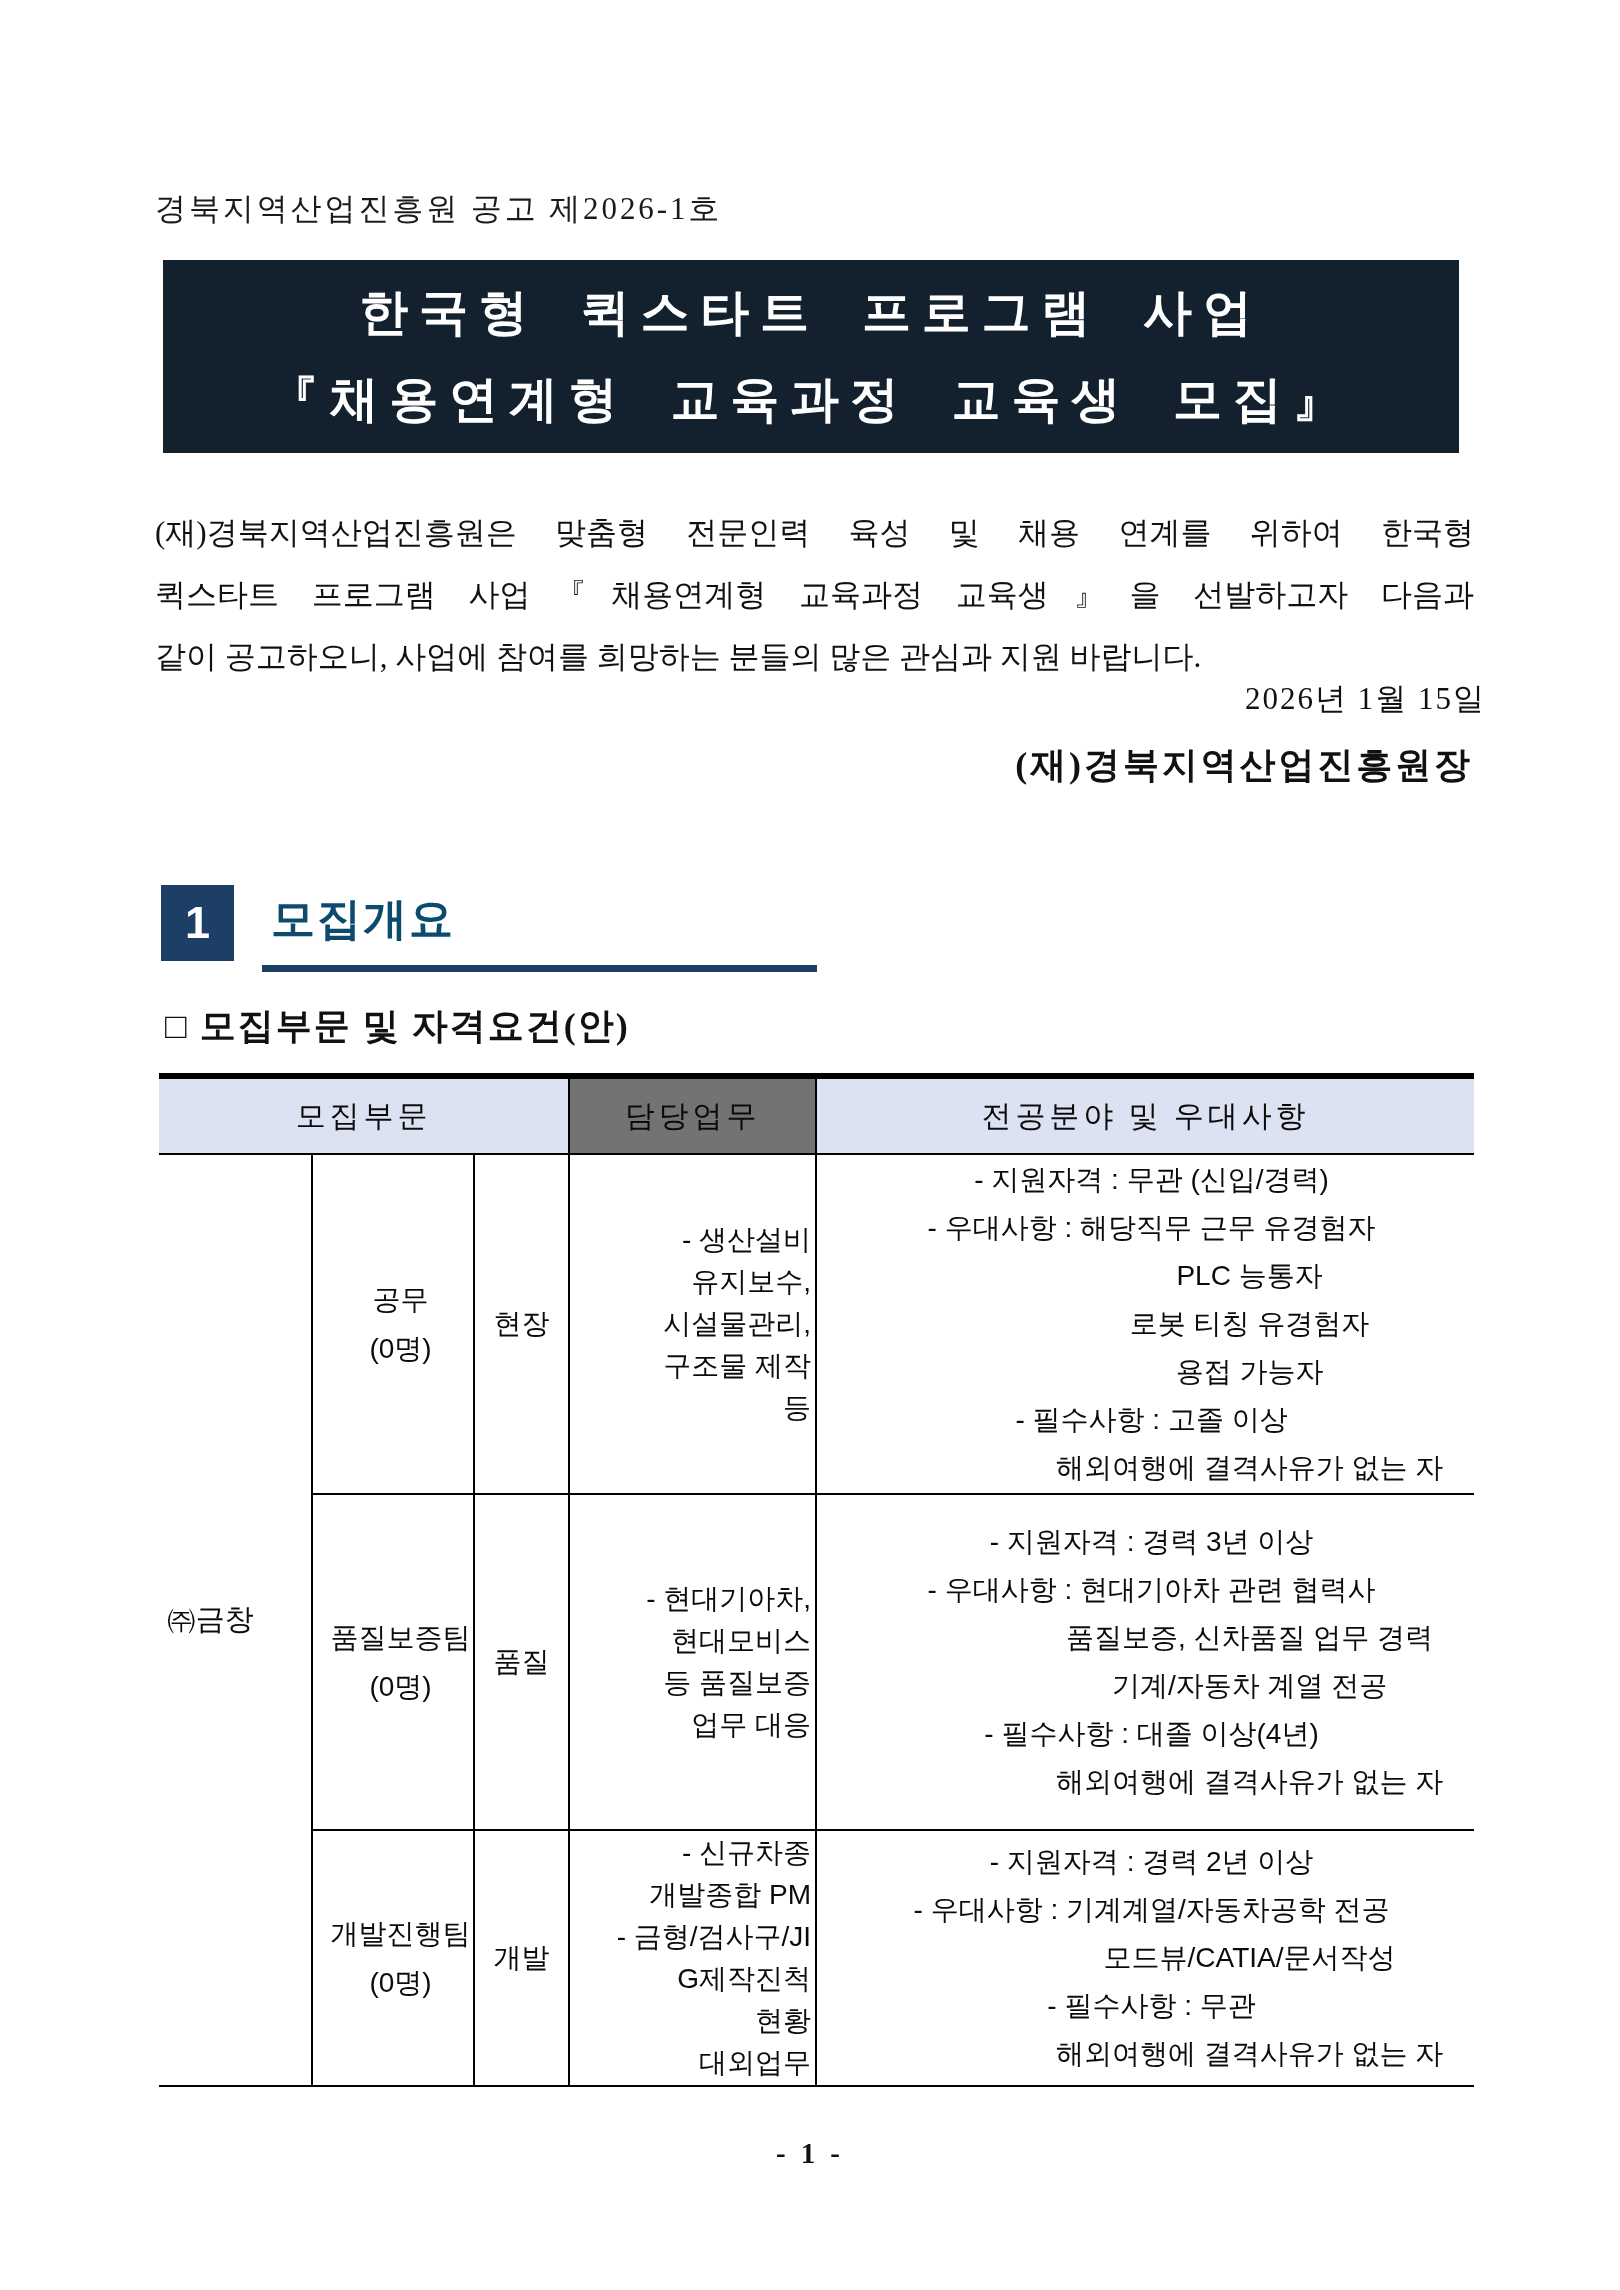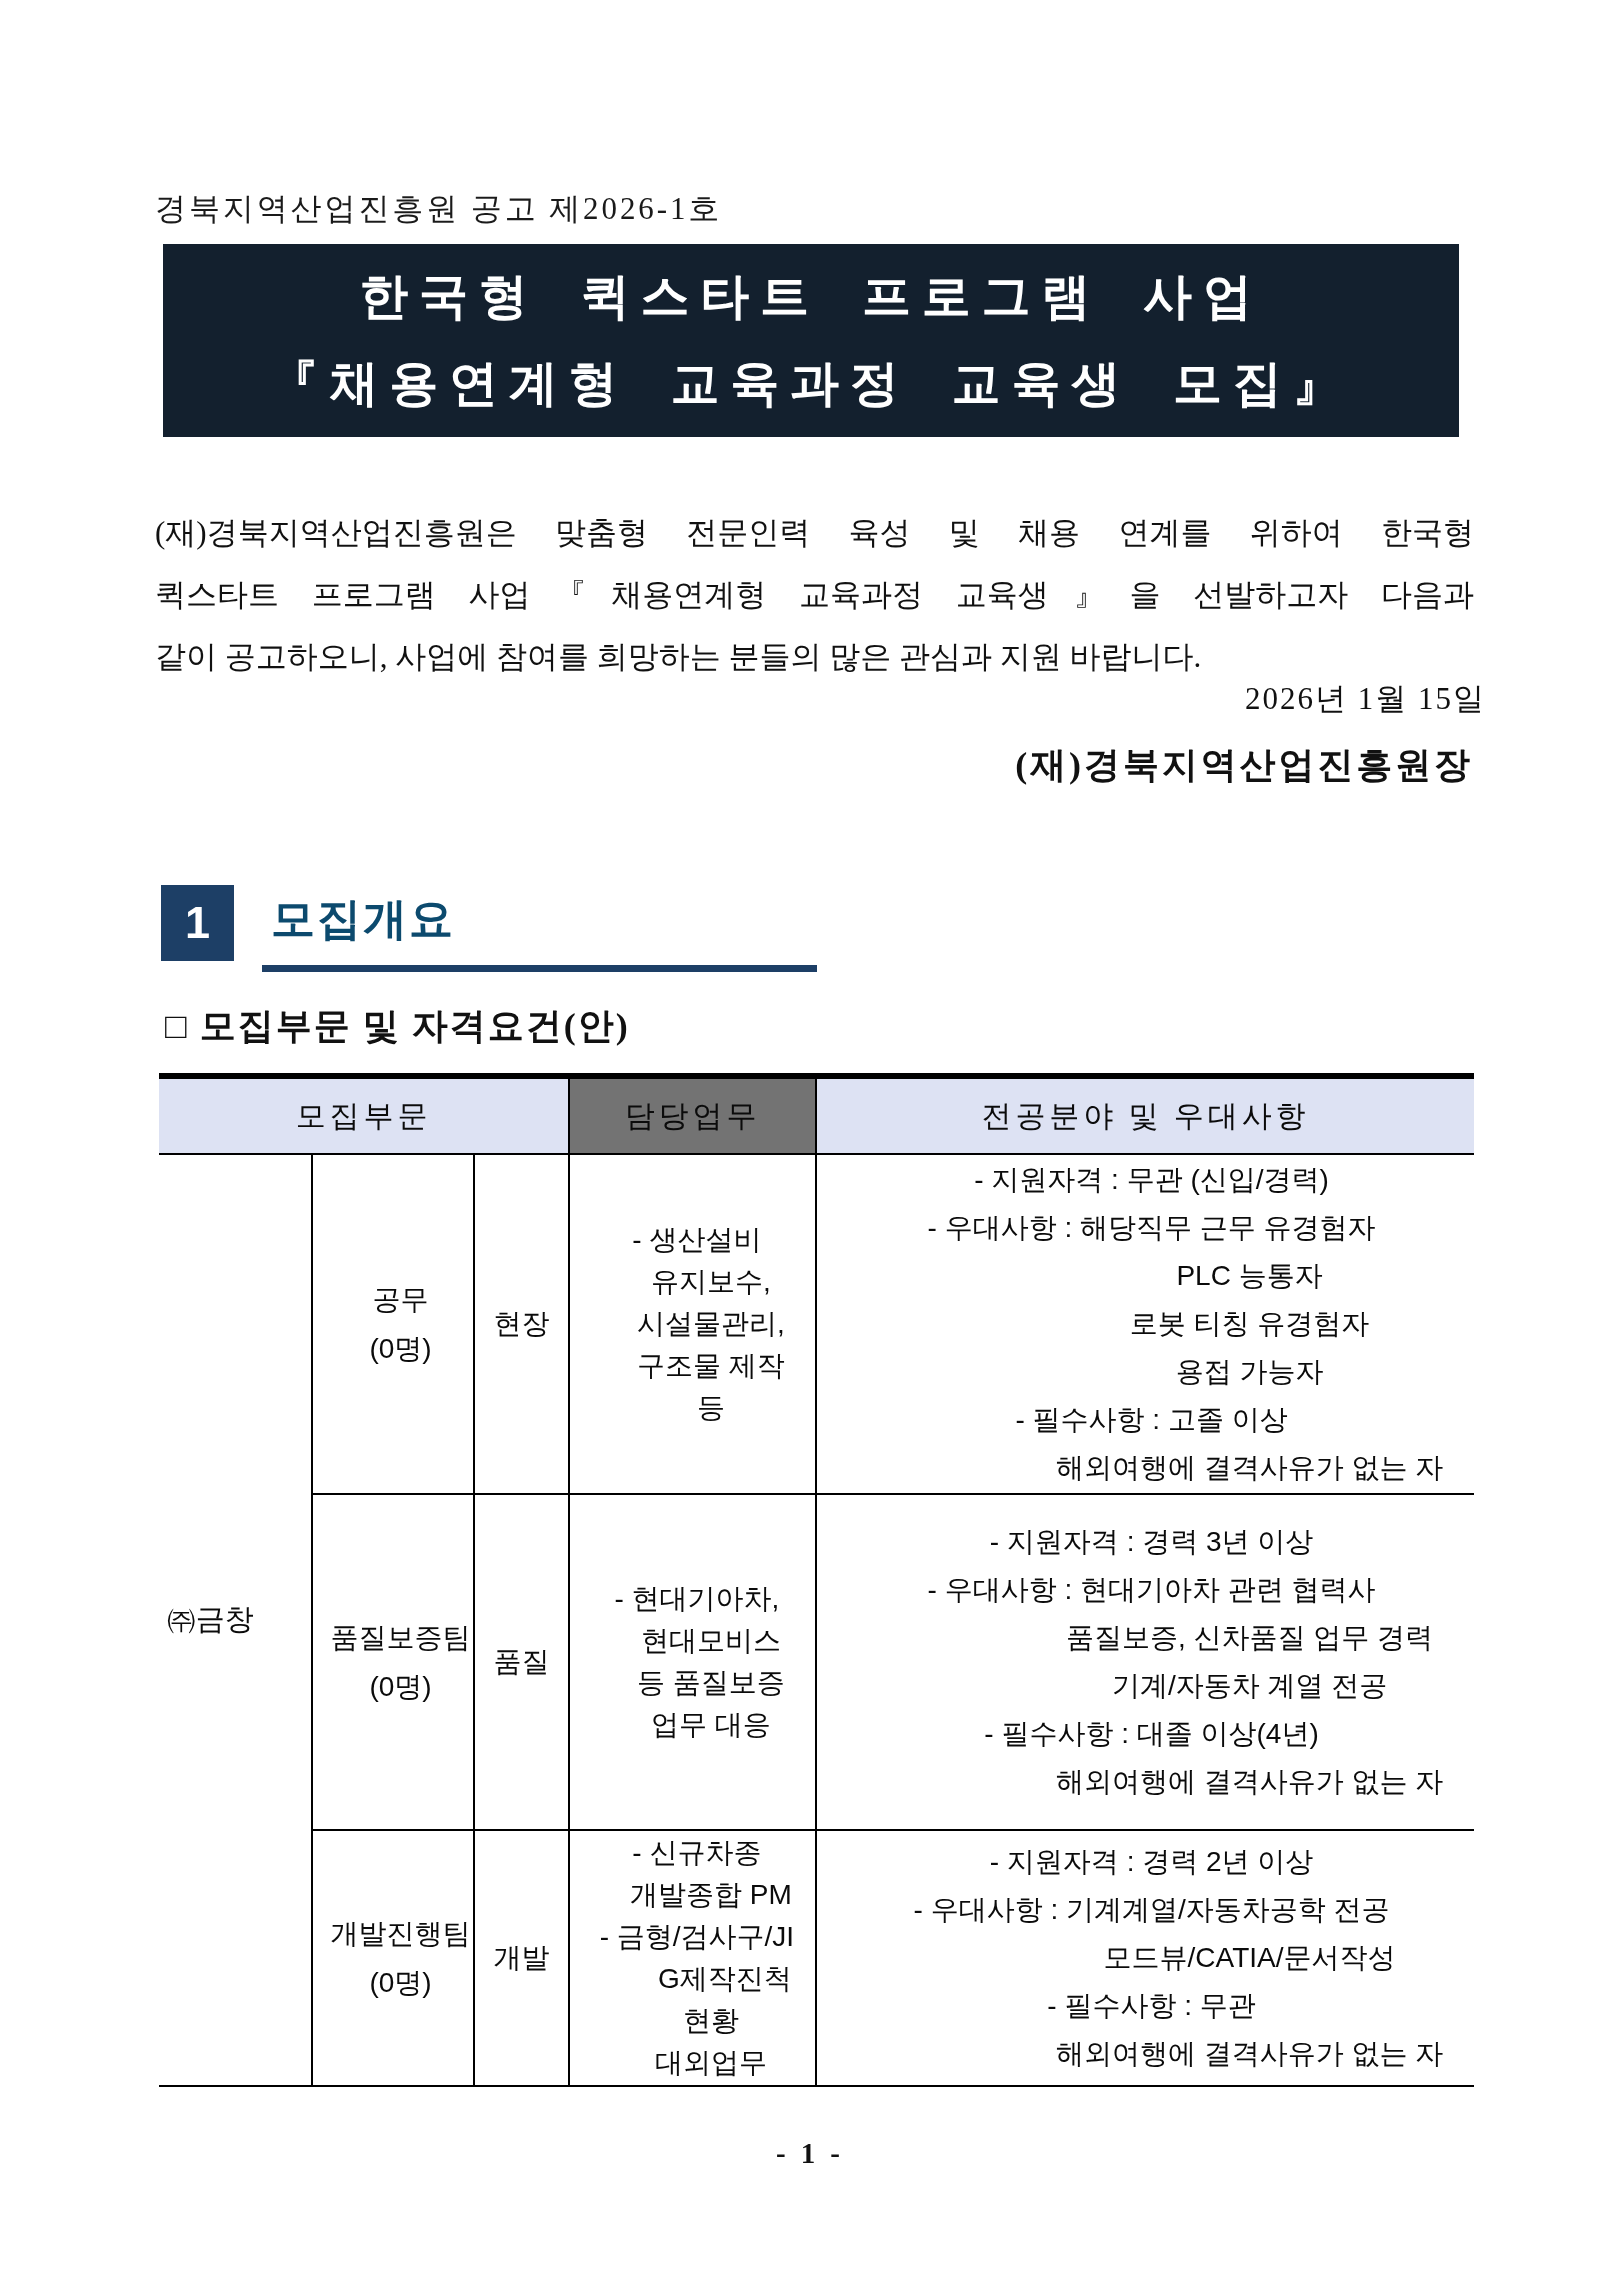--- a/index.html
+++ b/index.html
@@ -9,21 +9,21 @@
     background:#ffffff;
     font-family:"Liberation Serif","DejaVu Serif",serif;
     color:#111;
     overflow:hidden;
   }
   .notice-no{
     position:absolute;left:155px;top:188px;
     font-size:31px;letter-spacing:2.9px;color:#1a1a1a;
   }
   .banner{
-    position:absolute;left:163px;top:244px;width:1296px;height:193px;
+    position:absolute;left:163px;top:260px;width:1296px;height:193px;
     display:flex;flex-direction:column;justify-content:space-evenly;align-items:center;
     font-family:"Liberation Sans","DejaVu Sans",sans-serif;
   }
   .banner-line{
     color:#ffffff;font-size:49px;font-weight:bold;
     letter-spacing:10.8px;word-spacing:17.6px;white-space:nowrap;
   }
   .intro{
     position:absolute;left:155px;top:502px;width:1319px;
     font-size:31px;line-height:62px;color:#111;
@@ -72,21 +72,21 @@
     vertical-align:middle;text-align:center;
   }
   .doc-table th.bl, .doc-table td.bl{border-left:2px solid #000;}
   .doc-table td{vertical-align:middle;}
   .doc-table tr.rsep td{border-top:2px solid #000;}
   .cell-company{text-align:left;padding-left:7.8px;font-size:29px;margin-left:16px;}
   .cell-team{text-align:center;line-height:49px;white-space:pre-wrap;padding-left:16px;}
   .cell-type{text-align:center;}
   .cell-duties{
     padding-left:12.7px;padding-right:3.9px;
-    white-space:pre-wrap;line-height:42px;text-align:center;
+    white-space:pre-wrap;line-height:42px;text-align:right;
   }
   .cell-qual{
     padding-left:16px;padding-right:3.9px;
     white-space:pre-wrap;line-height:48px;text-align:center;
   }
   .pageno{
     position:absolute;left:0;top:2137px;width:1620px;
     text-align:center;font-size:29px;font-weight:bold;letter-spacing:3.9px;
   }
 </style>

